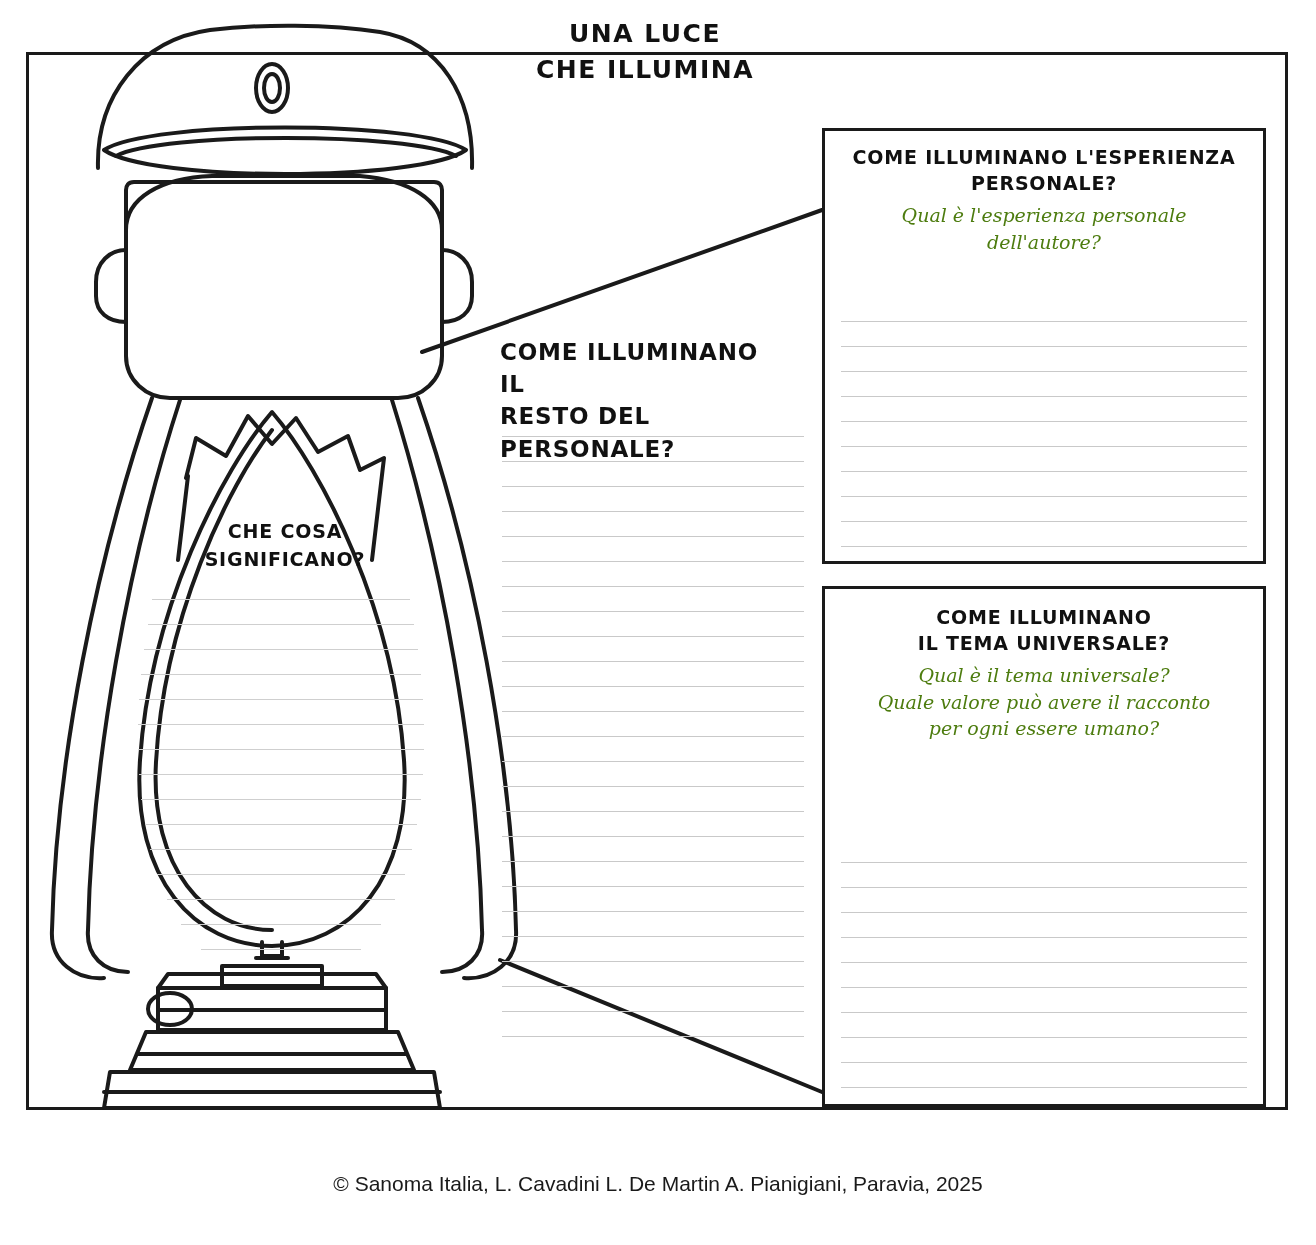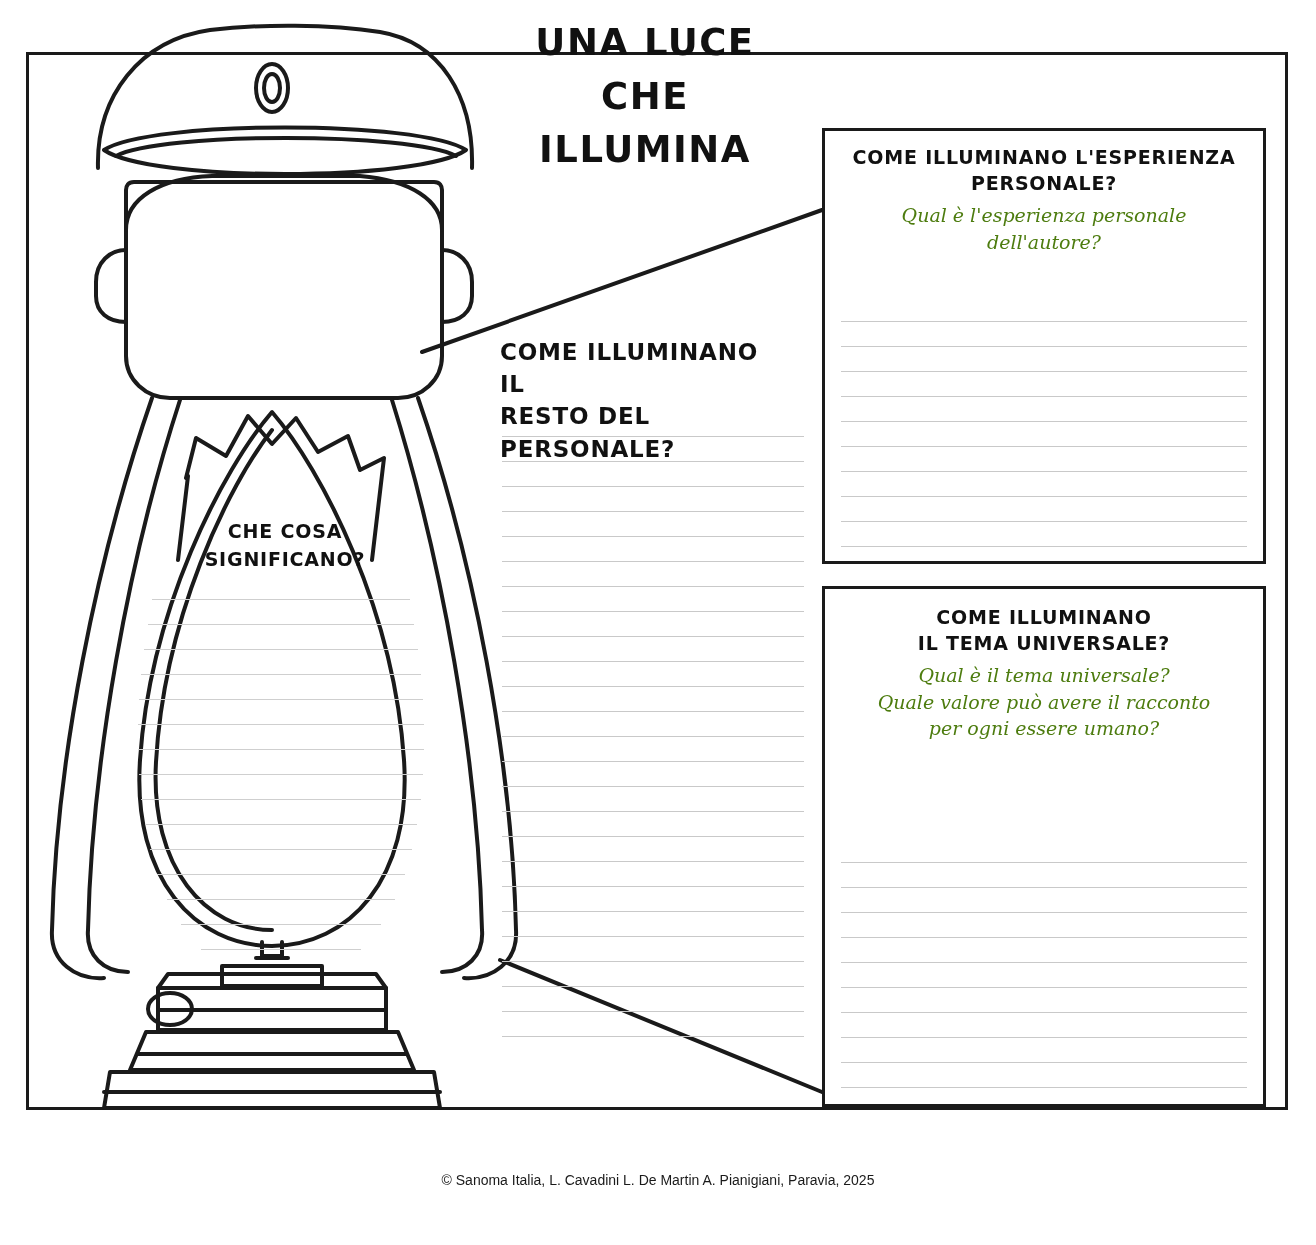--- a/index.html
+++ b/index.html
@@ -47,21 +47,21 @@
 
   
   .main-title {
     position: absolute;
     left: 500px;
     top: 16px;
     width: 290px;
     text-align: center;
     font-family: "DejaVu Sans", sans-serif;
     font-weight: bold;
-    font-size: 37px;
+    font-size: 25px;
     letter-spacing: 1.5px;
     line-height: 1.45;
     color: #111;
   }
   .main-title .l1 { display: block; }
   .main-title .l2 { display: block; }
 
   
   .hl {
     font-family: "DejaVu Sans", sans-serif;
@@ -170,21 +170,21 @@
   }
 
   
   .footer {
     position: absolute;
     left: 0;
     top: 1172px;
     width: 1316px;
     text-align: center;
     font-family: "Liberation Sans", sans-serif;
-    font-size: 14px;
+    font-size: 21px;
     color: #1a1a1a;
   }
 </style>
 </head>
 <body>
 
 <div id="sheet">
 
   <div class="frame"></div>
 

